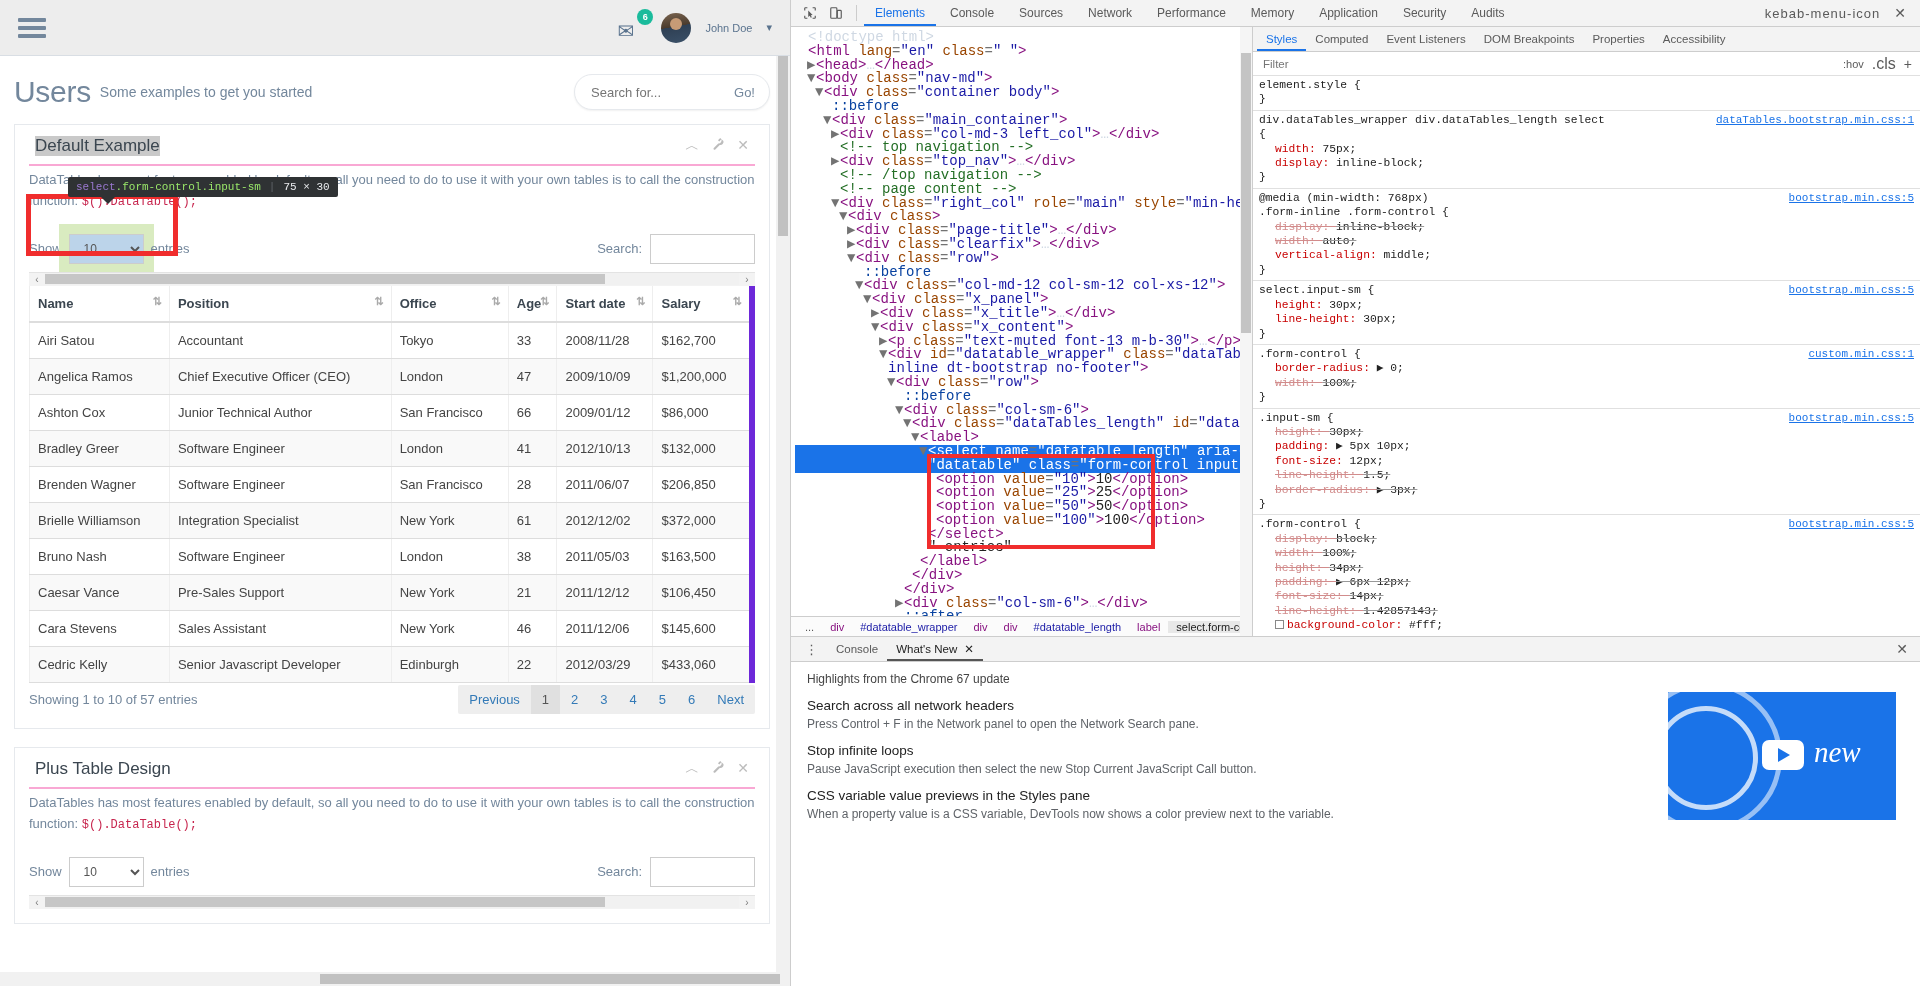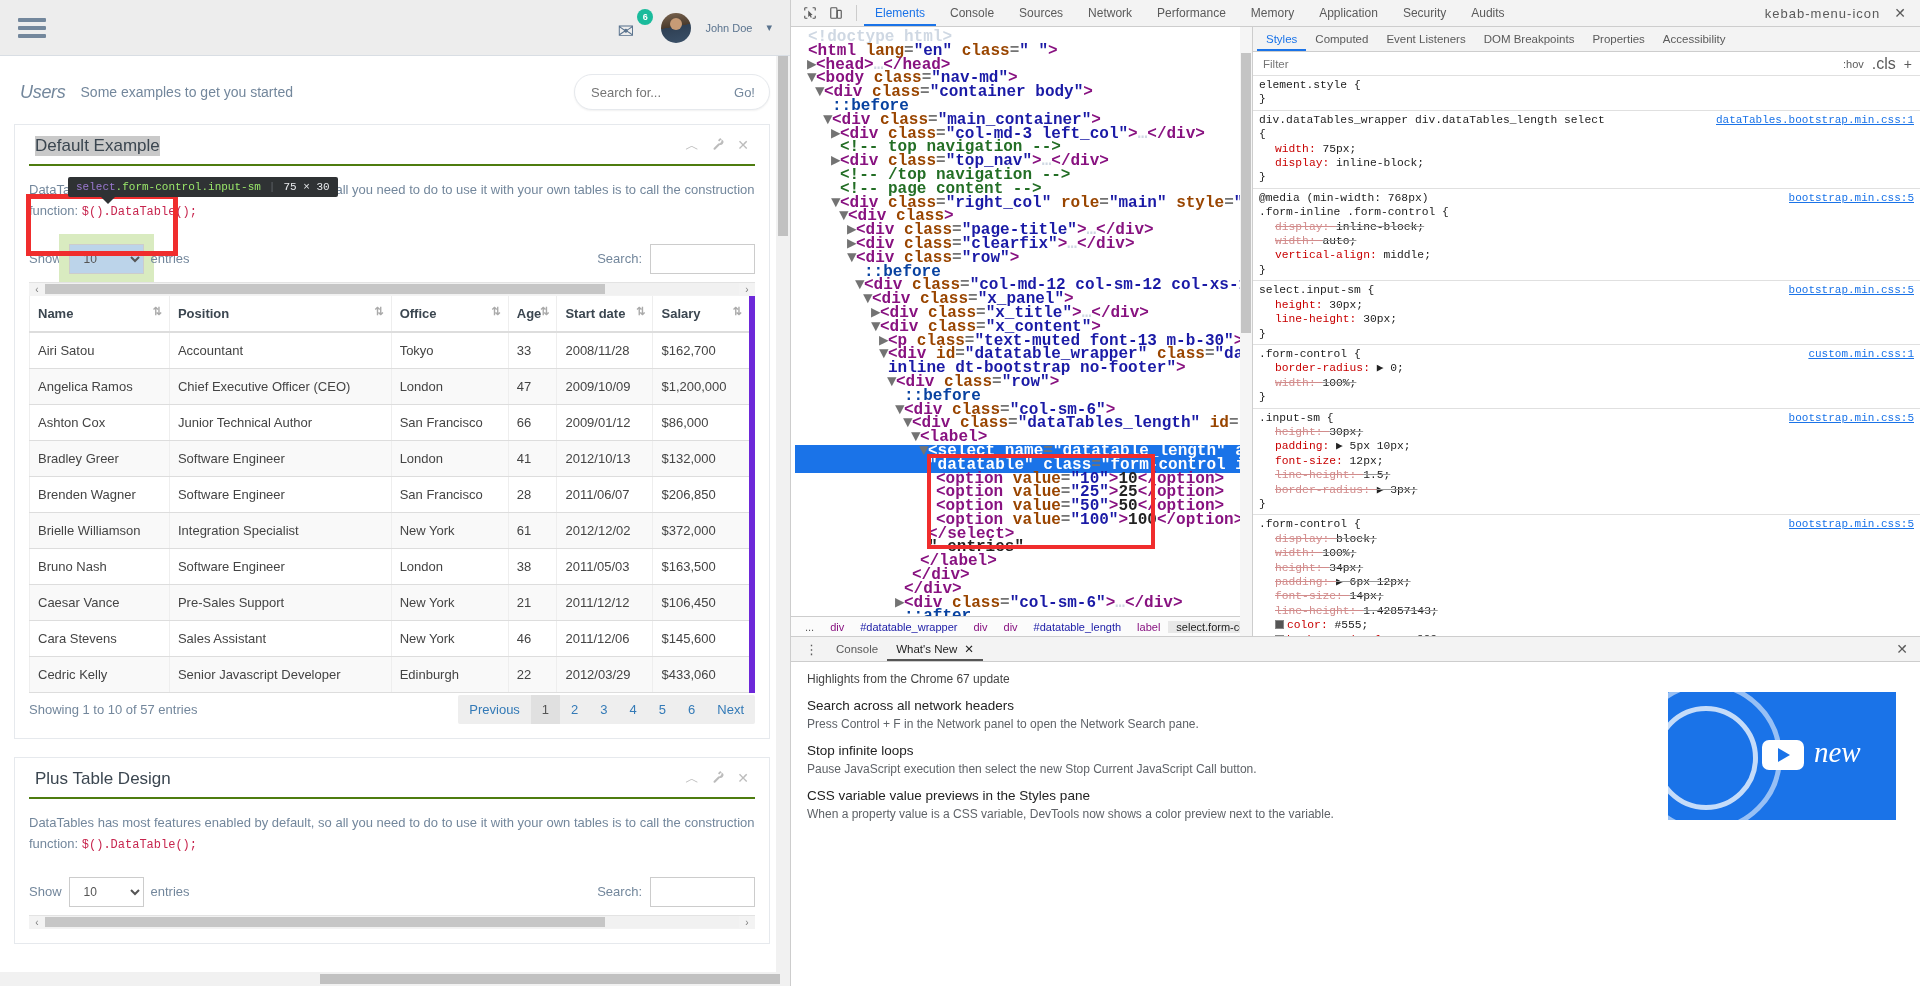--- a/index.html
+++ b/index.html
@@ -44,21 +44,21 @@
     content:""; position:absolute; left:9px; top:5px; width:12px; height:12px;
     border-radius:50%; background:#c79b76;
   }
   .user-name { color:#5a738e; font-size:11px; }
   .caret { color:#5a738e; font-size:11px; }
 
   .page-title-row {
     padding:18px 20px 14px 14px; display:flex; align-items:center;
   }
   .page-title-row h1 {
-    margin:6px; font-size:18px; font-weight:400; color:#73879c; letter-spacing:-0.3px;font-style:italic;
+    margin:0; font-size:30px; font-weight:400; color:#73879c; letter-spacing:-0.3px;
   }
   .page-title-row .sub { font-size:14px; color:#73879c; margin-left:9px; }
   .search-pill {
     margin-left:auto; display:flex; align-items:center;
     background:#fff; border:1px solid #e6e9ed; border-radius:22px;
     height:36px; width:196px; padding:0 2px 0 14px;
     box-shadow:0 1px 2px rgba(0,0,0,.06);
   }
   .search-pill input {
     border:none; outline:none; flex:1; font-size:13px; color:#999;
@@ -67,21 +67,21 @@
   .search-pill .go {
     border:none; background:transparent; color:#73879c; font-size:13px;
     padding:0 12px; cursor:pointer; font-family:"Liberation Sans", sans-serif;
   }
 
   .x_panel {
     margin:0 20px 18px 14px; background:#fff; border:1px solid #E6E9ED;
     padding:10px 14px 14px 14px;
   }
   .x_title {
-    border-bottom:2px solid #4d7c0f; padding:1px 6px 8px; margin-bottom:14px;
+    border-bottom:2px solid #f9a8d4; padding:1px 6px 8px; margin-bottom:4px;
     display:flex; align-items:center;
   }
   .x_title h2 { margin:0; font-size:17px; font-weight:400; color:#3b4650; }
   .x_title h2.sel { background:#c9c9c9; }
   .panel-tools { margin-left:auto; display:flex; gap:12px; color:#bcbcbc; font-size:14px; }
   .panel-tools span { cursor:pointer; }
 
   .muted-p { color:#73879c; font-size:13px; margin:0 0 22px 0; line-height:1.6; }
   .muted-p code { color:#c7254e; font-family:"Liberation Mono", monospace; font-size:12px;}
 
@@ -181,23 +181,23 @@
   }
   .dt-tab.active { color:#1a73e8; box-shadow:inset 0 -2px 0 #1a73e8; }
   .dt-toolbar .right { margin-left:auto; display:flex; align-items:center; }
 
   .dt-body { flex:1; display:flex; min-height:0; }
   .dom-pane {
     width:462px; flex:none; border-right:1px solid #cdcdcd; position:relative;
     display:flex; flex-direction:column; min-height:0;
   }
   .dom-tree {
-    flex:1; overflow:hidden; font-family:"Liberation Mono", monospace; font-size:16px;
+    flex:1; overflow:hidden; font-family:"Liberation Mono", monospace; font-size:14px;
     line-height:13.8px; padding:4px 0 0 4px; color:#222; position:relative;
-    white-space:pre; background:#fff;font-weight:bold;
+    white-space:pre; background:#fff;
   }
   .dom-line { padding-left:4px; }
   .dom-line.sel { background:#1a73e8; color:#fff; }
   .dom-line.sel .tag,.dom-line.sel .attr,.dom-line.sel .val,.dom-line.sel .punct { color:#fff; }
   .tag { color:#881280; }
   .attr { color:#994500; }
   .val { color:#1a1aa6; }
   .punct { color:#881280; }
   .comment { color:#236e25; }
   .text { color:#222; }
@@ -666,21 +666,20 @@
             </div>
             <div class="rule">
               <span class="origin">bootstrap.min.css:5</span>
               <div class="sel-txt">.form-control {</div>
               <div class="ind strike"><span class="prop">display: </span><span class="pval">block;</span></div>
               <div class="ind strike"><span class="prop">width: </span><span class="pval">100%;</span></div>
               <div class="ind strike"><span class="prop">height: </span><span class="pval">34px;</span></div>
               <div class="ind strike"><span class="prop">padding: </span><span class="pval">▶ 6px 12px;</span></div>
               <div class="ind strike"><span class="prop">font-size: </span><span class="pval">14px;</span></div>
               <div class="ind strike"><span class="prop">line-height: </span><span class="pval">1.42857143;</span></div>
-              <div class="ind"><span class="swatch" style="background: rgb(85, 85, 85);"></span><span class="prop">color: </span><span class="pval">#555;</span></div>
               <div class="ind"><span class="swatch" style="background: rgb(255, 255, 255);"></span><span class="prop">background-color: </span><span class="pval">#fff;</span></div>
             </div>
           </div>
       </div>
     </div>
 
     <div class="drawer">
       <div class="drawer-tabs">
         <span class="dots">⋮</span>
         <div style="display:flex;height:100%" id="drawer-tabs">

